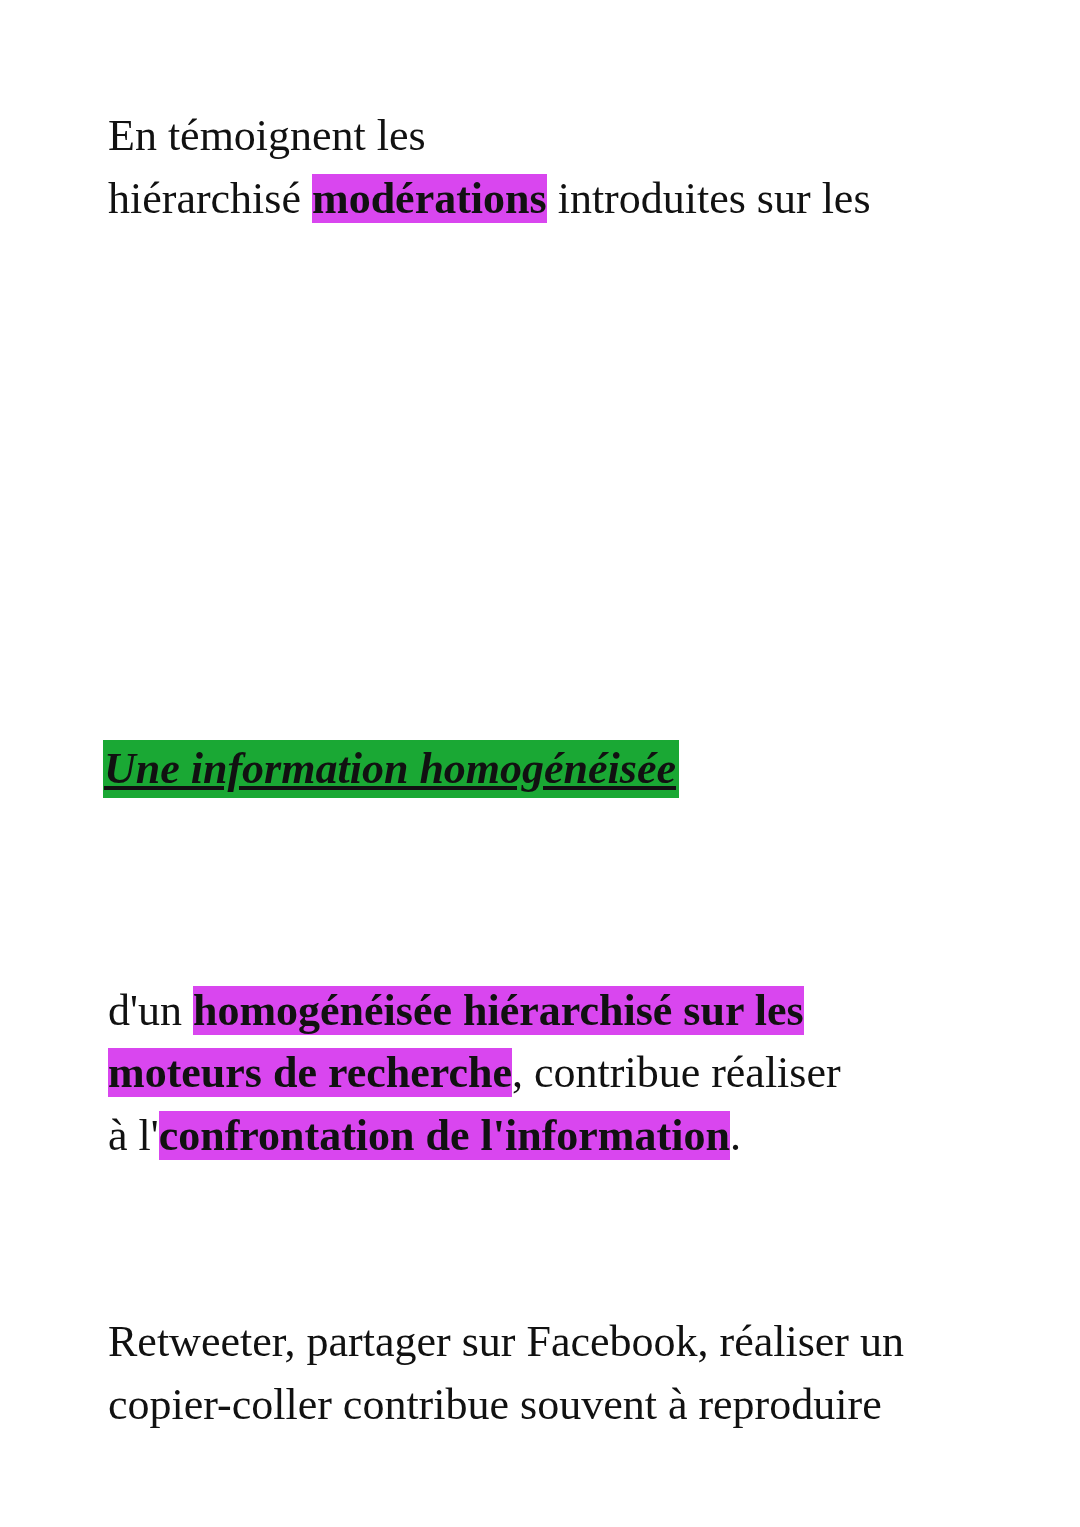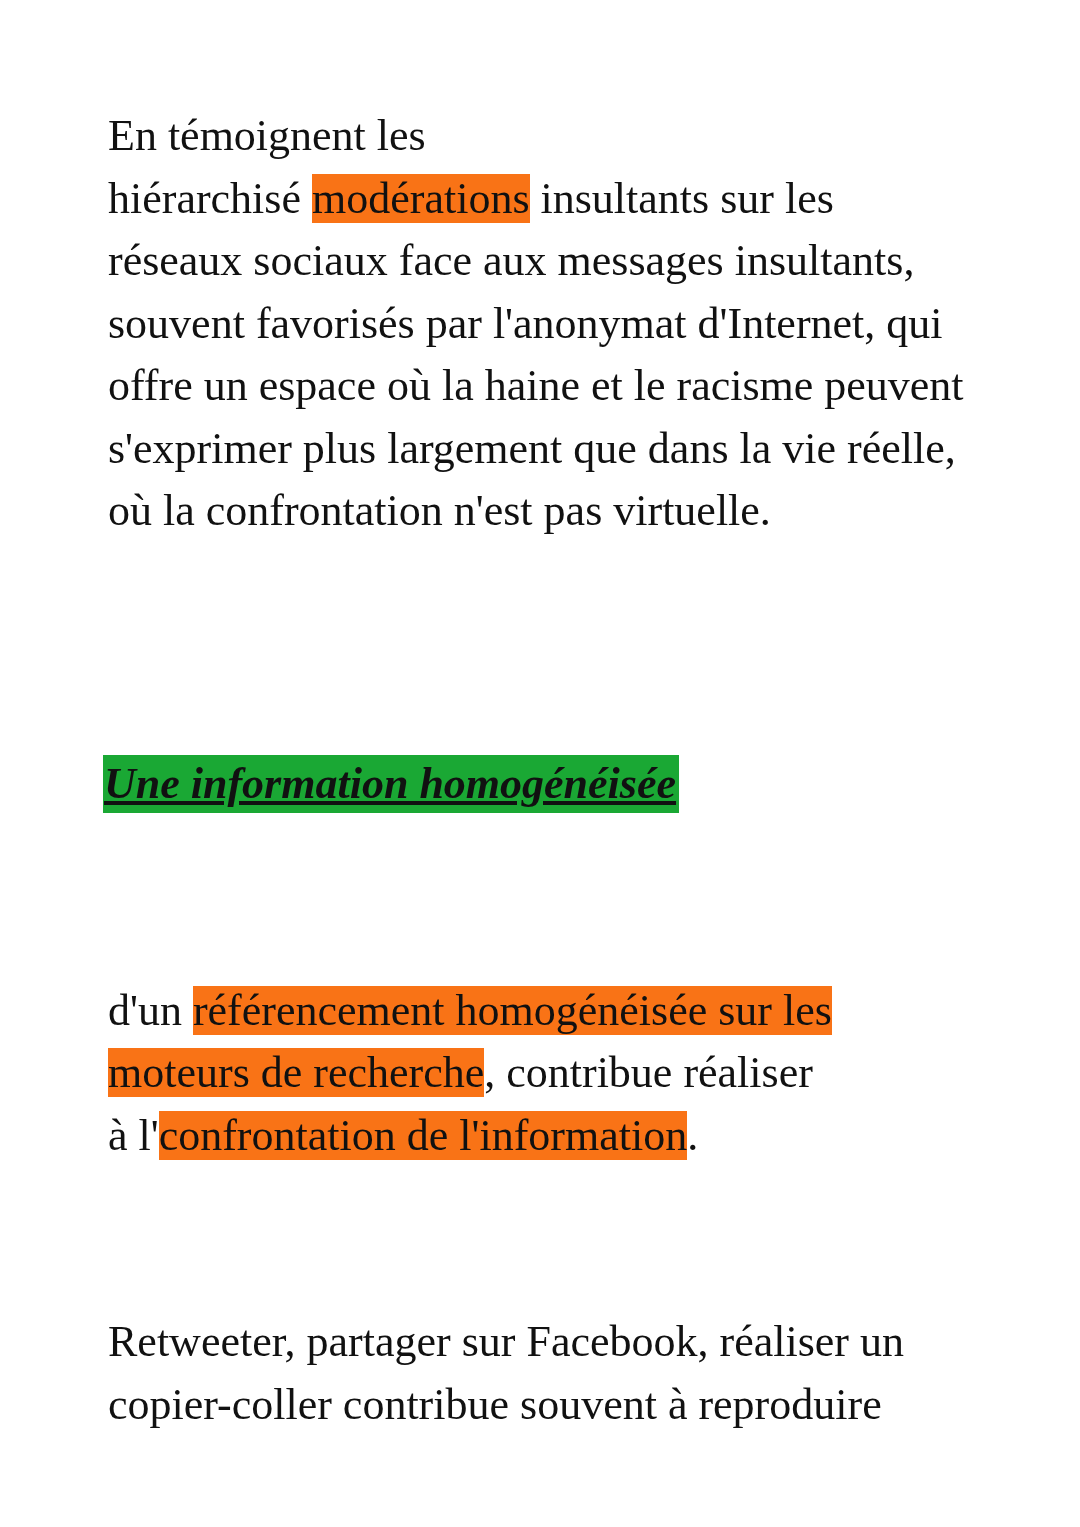--- a/index.html
+++ b/index.html
@@ -1,45 +1,44 @@
 <!DOCTYPE html>
 <html><head>
 <meta charset="utf-8">
 <style>
   html, body { margin: 0; padding: 0; background: #ffffff; }
   body { width: 1080px; height: 1527px; position: relative; overflow: hidden;
          font-family: "Liberation Serif", serif; color: #111111; }
   .page { position: absolute; left: 103px; top: 100px; width: 900px; }
   .para { font-size: 44px; line-height: 62.5px; margin: 5px; }
   .p1 { position: absolute; top: 0; left: 0; }
-  .heading { position: absolute; top: 655px; left: 0; margin: 0; }
+  .heading { position: absolute; top: 640px; left: 0; margin: 0; }
   .heading span { background: #1aa834; font-weight: bold; font-style: italic;
                   text-decoration: underline; font-size: 44px; line-height: 58px;
                   padding: 0 3px 0 1px; display: inline-block; }
   .p2 { position: absolute; top: 812px; left: 0; }
   .p3 { position: absolute; top: 1206px; left: 0; }
-  .hl { background: #f97316; font-weight: normal; }
+  .hl { background: #d946ef; font-weight: bold; }
 </style>
 </head>
 <body>
 
 <div class="page">
 
   <p class="para p1">
     <span>En témoignent les</span><br>
-    <span>hiérarchisé </span><span class="hl">modérations</span><span> insultants sur les</span><br>
-    <span style="display:block;width:880px;">réseaux sociaux face aux messages insultants, souvent favorisés par l'anonymat d'Internet, qui offre un espace où la haine et le racisme peuvent s'exprimer plus largement que dans la vie réelle, où la confrontation n'est pas virtuelle.</span>
+    <span>hiérarchisé </span><span class="hl">modérations</span><span> introduites sur les</span><br>
   </p>
 
   <h2 class="heading">
     <span>Une information homogénéisée</span>
   </h2>
 
   <p class="para p2" style="width:880px;">
     <br>
-    <span>d'un </span><span class="hl">référencement homogénéisée sur les </span><br>
+    <span>d'un </span><span class="hl">homogénéisée hiérarchisé sur les </span><br>
     <span class="hl">moteurs de recherche</span><span>, contribue réaliser</span><br>
     <span>à l'</span><span class="hl">confrontation de l'information</span><span>.</span>
   </p>
 
   <p class="para p3" style="width:880px;font-family:Liberation Serif, serif;">Retweeter, partager sur Facebook, réaliser un copier-coller contribue souvent à reproduire</p>
 
 </div>
 
 </body></html>

